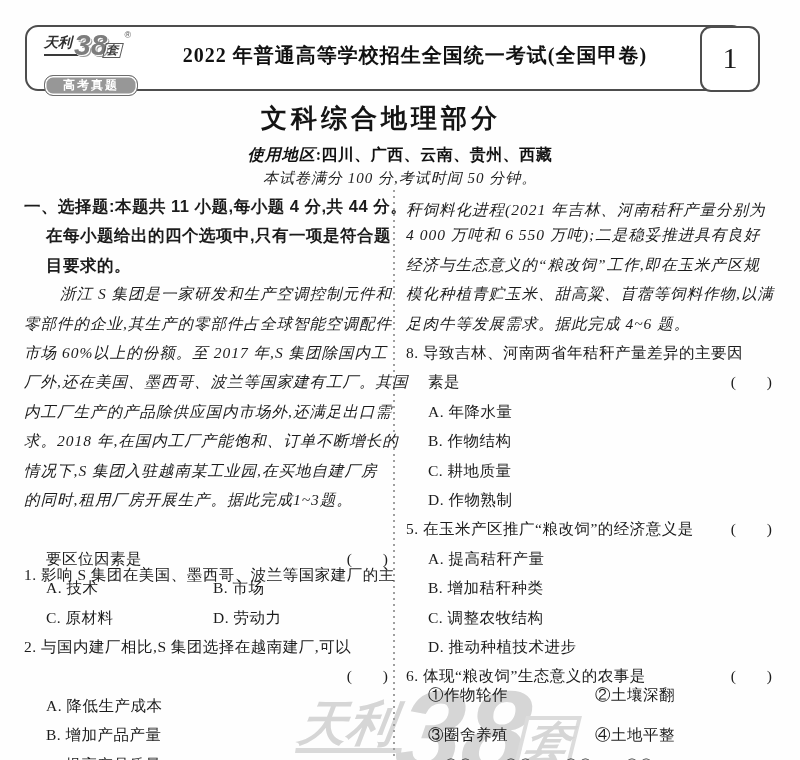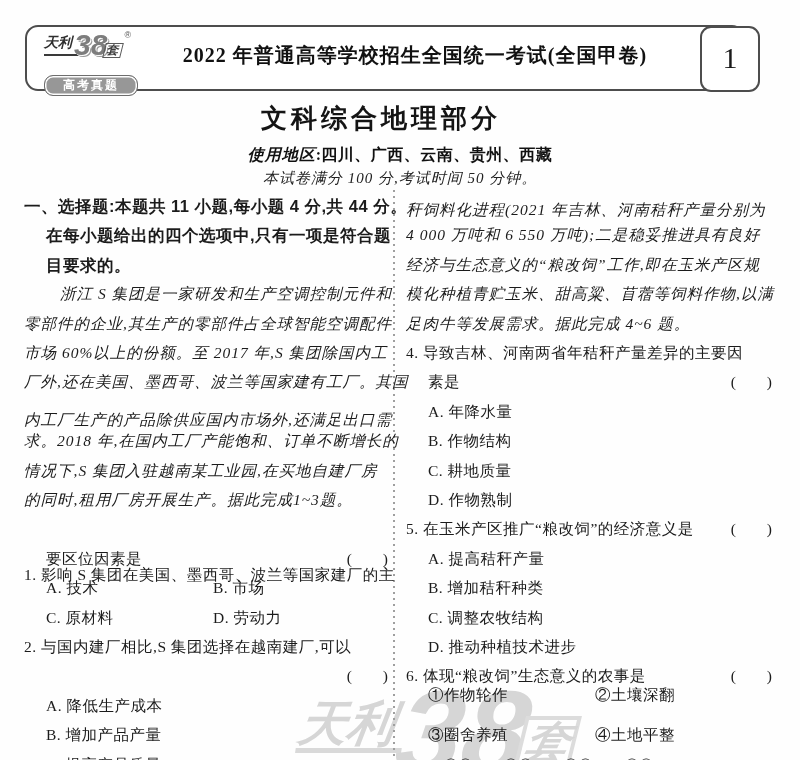--- a/index.html
+++ b/index.html
@@ -102,41 +102,41 @@
   <div class="divider"></div>
 
   <div class="col col-left" id="col-left">
       <div class="line style-heading" style="top: 0px;"><span>一、选择题:本题共 11 小题,每小题 4 分,共 44 分。</span></div>
       <div class="line style-heading ind1" style="top: 29.4px;"><span>在每小题给出的四个选项中,只有一项是符合题</span></div>
       <div class="line style-heading ind1" style="top: 58.8px;"><span>目要求的。</span></div>
       <div class="line style-narrative" style="top: 117.6px;"><span>零部件的企业,其生产的零部件占全球智能空调配件</span></div>
       <div class="line style-narrative ind2" style="top: 88.2px;"><span>浙江 S 集团是一家研发和生产空调控制元件和</span></div>
       <div class="line style-narrative" style="top: 147px;"><span>市场 60%以上的份额。至 2017 年,S 集团除国内工</span></div>
       <div class="line style-narrative" style="top: 176.4px;"><span>厂外,还在美国、墨西哥、波兰等国家建有工厂。其国</span></div>
-      <div class="line style-narrative" style="top: 205.8px; margin-top: 8px;"><span>内工厂生产的产品除供应国内市场外,还满足出口需</span></div>
+      <div class="line style-narrative" style="top: 205.8px;"><span>内工厂生产的产品除供应国内市场外,还满足出口需</span></div>
       <div class="line style-narrative" style="top: 235.2px;"><span>求。2018 年,在国内工厂产能饱和、订单不断增长的</span></div>
       <div class="line style-narrative" style="top: 264.6px;"><span>情况下,S 集团入驻越南某工业园,在买地自建厂房</span></div>
       <div class="line style-narrative" style="top: 294px;"><span>的同时,租用厂房开展生产。据此完成1~3题。</span></div>
       <div class="line style-question" style="top: 333px; margin-top: 36px;"><span>1. 影响 S 集团在美国、墨西哥、波兰等国家建厂的主</span></div>
       <div class="line style-question ind1" style="top: 352.8px;"><span>要区位因素是</span><span class="bracket">(　　)</span></div>
       <div class="line style-question" style="top: 382.2px;"><span class="pair-a ind1">A. 技术</span><span class="pair-b">B. 市场</span></div>
       <div class="line style-question" style="top: 411.6px;"><span class="pair-a ind1">C. 原材料</span><span class="pair-b">D. 劳动力</span></div>
       <div class="line style-question" style="top: 441px;"><span>2. 与国内建厂相比,S 集团选择在越南建厂,可以</span></div>
       <div class="line style-question" style="top: 470.4px;"><span></span><span class="bracket">(　　)</span></div>
       <div class="line style-question ind1" style="top: 499.8px;"><span>A. 降低生产成本</span></div>
       <div class="line style-question ind1" style="top: 529.2px;"><span>B. 增加产品产量</span></div>
       <div class="line style-question ind1" style="top: 558.6px;"><span>C. 提高产品质量</span></div>
     </div>
   <div class="col col-right" id="col-right">
       <div class="line style-narrative" style="top: 4px;"><span>秆饲料化进程(2021 年吉林、河南秸秆产量分别为</span></div>
       <div class="line style-narrative" style="top: 29.4px;"><span>4 000 万吨和 6 550 万吨);二是稳妥推进具有良好</span></div>
       <div class="line style-narrative" style="top: 58.8px;"><span>经济与生态意义的“粮改饲”工作,即在玉米产区规</span></div>
       <div class="line style-narrative" style="top: 88.2px;"><span>模化种植青贮玉米、甜高粱、苜蓿等饲料作物,以满</span></div>
       <div class="line style-narrative" style="top: 117.6px;"><span>足肉牛等发展需求。据此完成 4~6 题。</span></div>
-      <div class="line style-question" style="top: 147px;"><span>4. 导致吉林、河南两省年秸秆产量差异的主要因</span></div>
+      <div class="line style-question" style="top: 147px;"><span>8. 导致吉林、河南两省年秸秆产量差异的主要因</span></div>
       <div class="line style-question ind1" style="top: 176.4px;"><span>素是</span><span class="bracket">(　　)</span></div>
       <div class="line style-question ind1" style="top: 205.8px;"><span>A. 年降水量</span></div>
       <div class="line style-question ind1" style="top: 235.2px;"><span>B. 作物结构</span></div>
       <div class="line style-question ind1" style="top: 264.6px;"><span>C. 耕地质量</span></div>
       <div class="line style-question ind1" style="top: 294px;"><span>D. 作物熟制</span></div>
       <div class="line style-question" style="top: 323.4px;"><span>5. 在玉米产区推广“粮改饲”的经济意义是</span><span class="bracket">(　　)</span></div>
       <div class="line style-question ind1" style="top: 352.8px;"><span>A. 提高秸秆产量</span></div>
       <div class="line style-question ind1" style="top: 382.2px;"><span>B. 增加秸秆种类</span></div>
       <div class="line style-question ind1" style="top: 441px;"><span>D. 推动种植技术进步</span></div>
       <div class="line style-question ind1" style="top: 411.6px;"><span>C. 调整农牧结构</span></div>

